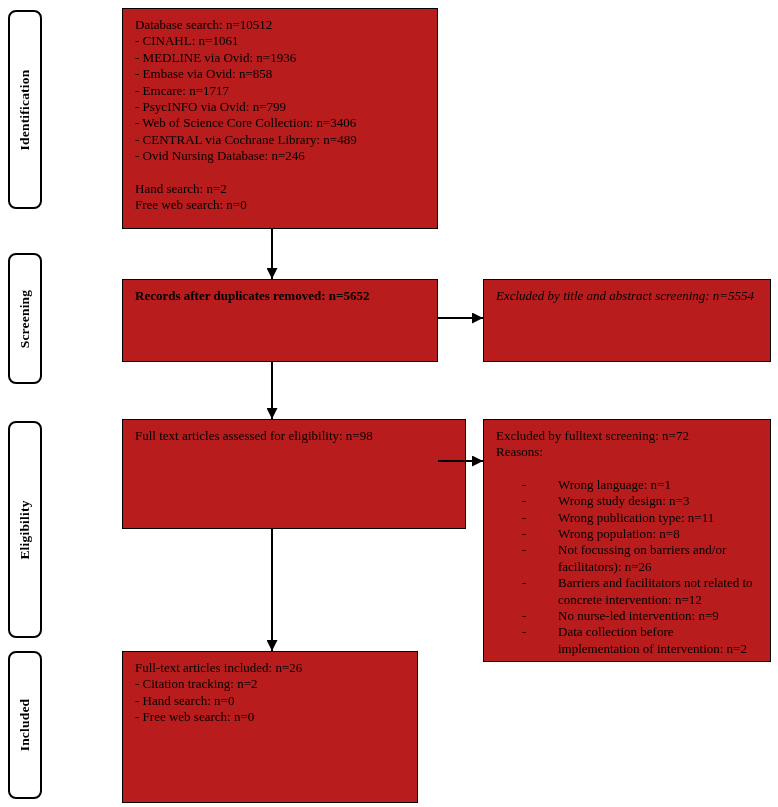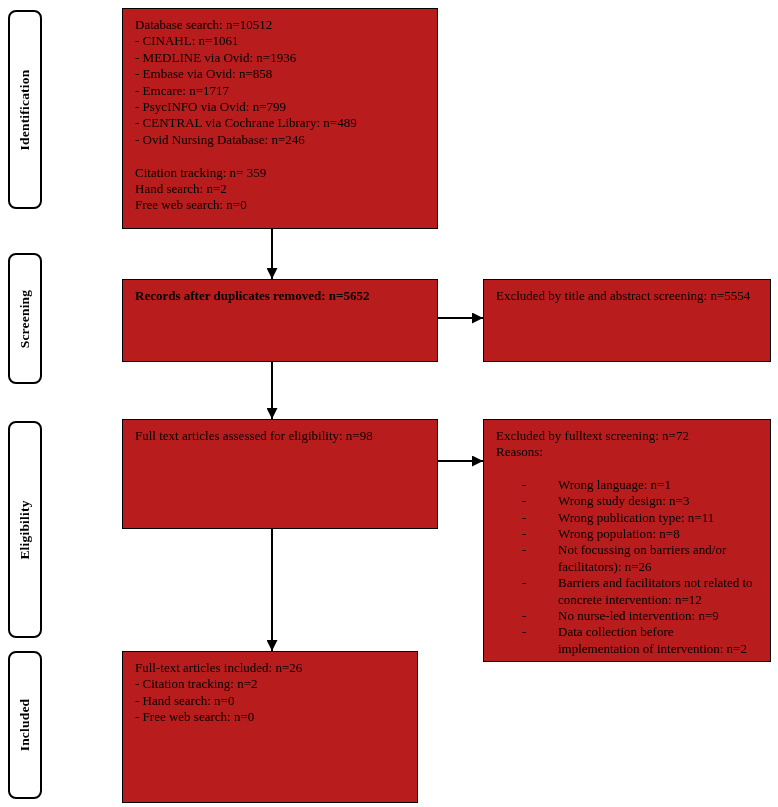--- a/index.html
+++ b/index.html
@@ -78,44 +78,44 @@
     <span class="stage-label">Included</span>
   </div>
 
   <div class="flow-box" style="left:122px; top:8px; width:316px; height:221px;">
     <div class="line">Database search: n=10512</div>
     <div class="line">- CINAHL: n=1061</div>
     <div class="line">- MEDLINE via Ovid: n=1936</div>
     <div class="line">- Embase via Ovid: n=858</div>
     <div class="line">- Emcare: n=1717</div>
     <div class="line">- PsycINFO via Ovid: n=799</div>
+    <div class="line">- Web of Science Core Collection: n=3406</div>
     <div class="line">- CENTRAL via Cochrane Library: n=489</div>
     <div class="line">- Ovid Nursing Database: n=246</div>
     <div class="line"></div>
-    <div class="line">Citation tracking: n= 359</div>
     <div class="line">Hand search: n=2</div>
     <div class="line">Free web search: n=0</div>
   </div>
 
   <div class="flow-box" style="left:122px; top:279px; width:316px; height:83px;font-weight:bold;">
     <div class="wrapline">Records after duplicates removed: n=5652</div>
   </div>
 
-  <div class="flow-box" style="left:122px; top:419px; width:316px; height:110px;">
+  <div class="flow-box" style="left:122px; top:419px; width:344px; height:110px;">
     <div class="wrapline">Full text articles assessed for eligibility: n=98</div>
   </div>
 
   <div class="flow-box" style="left:122px; top:651px; width:296px; height:152px;">
     <div class="line">Full-text articles included: n=26</div>
     <div class="line">- Citation tracking: n=2</div>
     <div class="line">- Hand search: n=0</div>
     <div class="line">- Free web search: n=0</div>
   </div>
 
-  <div class="flow-box" style="left:483px; top:279px; width:288px; height:83px; padding-right:8px;">
+  <div class="flow-box" style="left:483px; top:279px; width:288px; height:83px; padding-right:8px;font-style:italic;">
     <div class="wrapline">Excluded by title and abstract screening: n=5554</div>
   </div>
 
   <div class="flow-box" style="left:483px; top:419px; width:288px; height:243px; padding-right:16px;">
     <div class="wrapline">Excluded by fulltext screening: n=72</div>
     <div class="wrapline">Reasons:</div>
     <div class="reasons">
       <div class="reason">
         <span class="reason-dash">-</span>
         <span class="reason-text">Wrong language: n=1</span>

